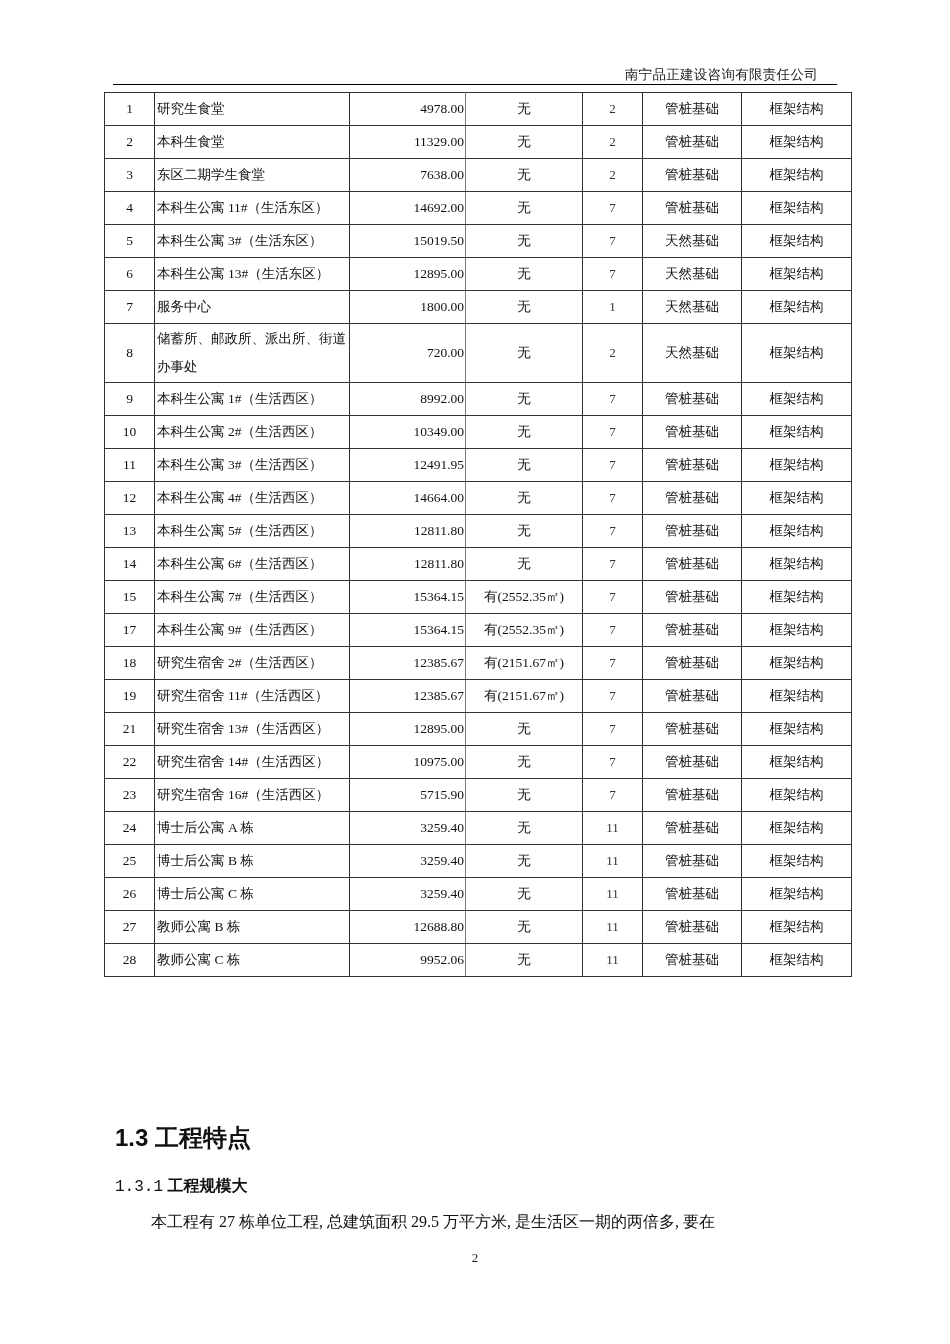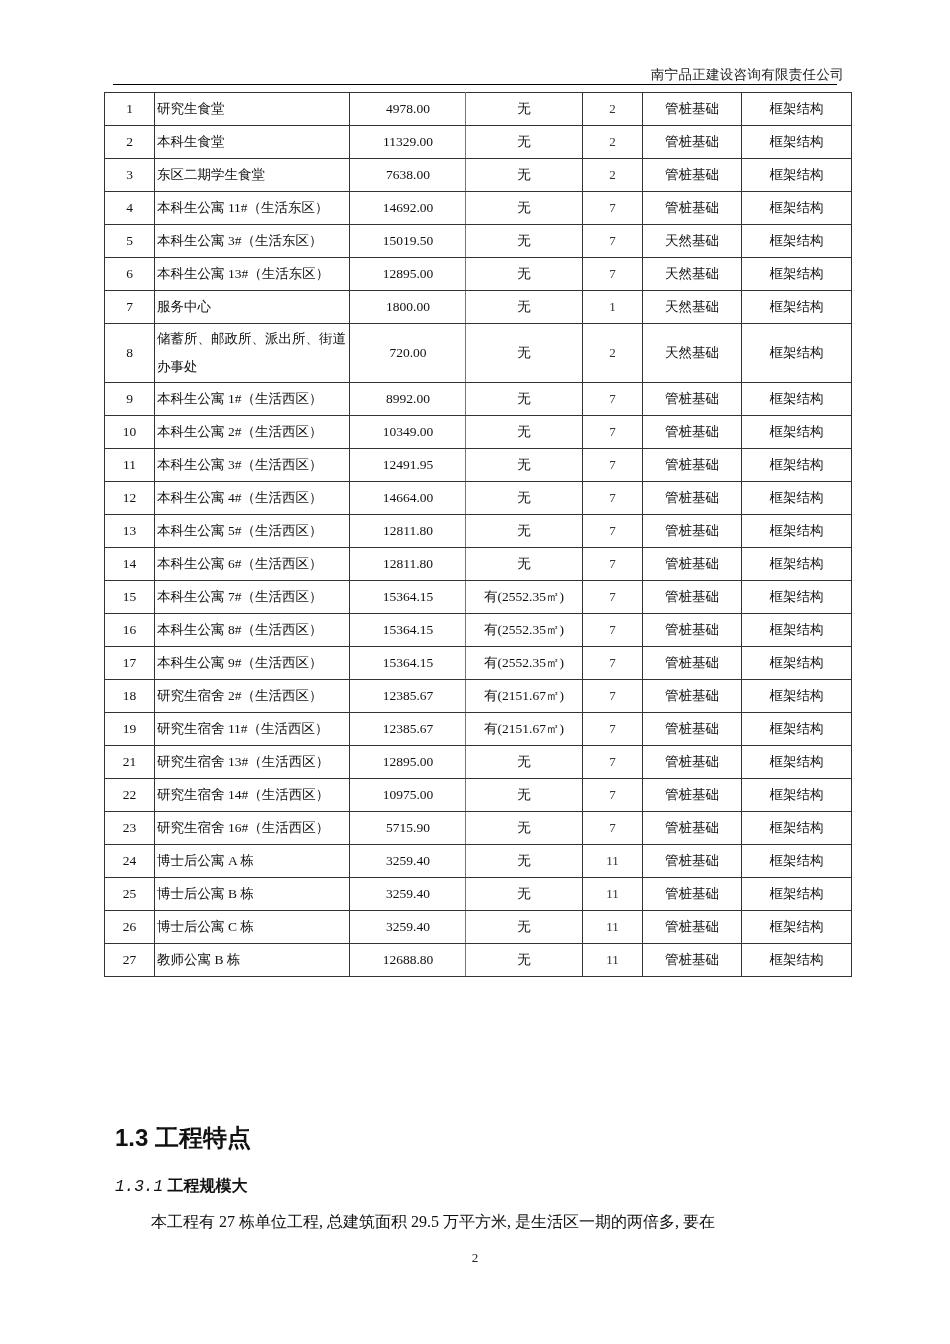--- a/index.html
+++ b/index.html
@@ -1,56 +1,56 @@
 <!DOCTYPE html>
 <html><head>
   <meta charset="utf-8">
   <style>
     html, body { margin: 0; padding: 0; background: #ffffff; }
     body {
       width: 950px; height: 1344px; position: relative; overflow: hidden;
       font-family: "Liberation Serif", "DejaVu Serif", serif; color: #111;
     }
     .header-company {
-      position: absolute; right: 106px; top: 66px;
+      position: absolute; right: 132px; top: 66px;
       font-size: 13.5px; color: #222; letter-spacing: 0.3px;
     }
     .header-rule {
       position: absolute; left: 113px; top: 84px; width: 724px; height: 0;
       border-top: 1.5px solid #000;
     }
     table.buildings {
       position: absolute; left: 104px; top: 92px;
       border-collapse: collapse; table-layout: fixed; width: 747px;
       font-size: 13.5px;
     }
     table.buildings td {
       border: 1px solid #333; height: 32px; padding: 0 2px;
       vertical-align: middle; line-height: 24px; white-space: nowrap;
     }
     table.buildings td.c-no { text-align: center; }
     table.buildings td.c-name { text-align: left; border-left-color: #777; border-radius: 8px; }
-    table.buildings td.c-area { text-align: center; padding-right: 1px; border-right-color: #777; }
+    table.buildings td.c-area { text-align: right; padding-right: 1px; border-right-color: #777; }
     table.buildings td.c-base { text-align: center; }
     table.buildings td.c-floors { text-align: center; font-size: 13px; color: #333; }
     table.buildings td.c-found { text-align: center; border-left-color: #777; }
     table.buildings td.c-struct { text-align: center; }
     table.buildings tr.tall td { height: 58px; }
     table.buildings tr.tall td.c-name { white-space: normal; line-height: 28px; }
     .section-title {
       position: absolute; left: 115px; top: 1122px;
       font-family: "Liberation Sans", "DejaVu Sans", sans-serif;
       font-weight: bold; font-size: 24px; color: #111;
     }
     .subsection-title {
       position: absolute; left: 115px; top: 1176px;
       font-family: "Liberation Sans", "DejaVu Sans", sans-serif;
       font-size: 16px; color: #111;
     }
-    .subsection-title .num { font-family: "Liberation Mono", "DejaVu Sans Mono", monospace; font-weight: normal; font-style: italic; }
+    .subsection-title .num { font-family: "Liberation Mono", "DejaVu Sans Mono", monospace; font-weight: normal; }
     .subsection-title .txt { font-weight: bold; }
     .para {
       position: absolute; left: 115px; top: 1212px; width: 730px;
       font-size: 16px; text-indent: 36px; color: #111; white-space: nowrap;
     }
     .page-number {
       position: absolute; left: 0; width: 950px; top: 1250px;
       text-align: center; font-size: 13px; color: #222;
     }
   </style>
@@ -200,29 +200,20 @@
       <tr>
         <td class="c-no">15</td>
         <td class="c-name">本科生公寓 7#（生活西区）</td>
         <td class="c-area">15364.15</td>
         <td class="c-base">有(2552.35㎡)</td>
         <td class="c-floors">7</td>
         <td class="c-found">管桩基础</td>
         <td class="c-struct">框架结构</td>
       </tr>
       <tr>
-        <td class="c-no">16</td>
-        <td class="c-name">本科生公寓 8#（生活西区）</td>
-        <td class="c-area">15364.15</td>
-        <td class="c-base">有(2552.35㎡)</td>
-        <td class="c-floors">7</td>
-        <td class="c-found">管桩基础</td>
-        <td class="c-struct">框架结构</td>
-      </tr>
-      <tr>
         <td class="c-no">17</td>
         <td class="c-name">本科生公寓 9#（生活西区）</td>
         <td class="c-area">15364.15</td>
         <td class="c-base">有(2552.35㎡)</td>
         <td class="c-floors">7</td>
         <td class="c-found">管桩基础</td>
         <td class="c-struct">框架结构</td>
       </tr>
       <tr>
         <td class="c-no">18</td>
@@ -293,20 +284,29 @@
         <td class="c-area">3259.40</td>
         <td class="c-base">无</td>
         <td class="c-floors">11</td>
         <td class="c-found">管桩基础</td>
         <td class="c-struct">框架结构</td>
       </tr>
       <tr>
         <td class="c-no">27</td>
         <td class="c-name">教师公寓 B 栋</td>
         <td class="c-area">12688.80</td>
+        <td class="c-base">无</td>
+        <td class="c-floors">11</td>
+        <td class="c-found">管桩基础</td>
+        <td class="c-struct">框架结构</td>
+      </tr>
+      <tr>
+        <td class="c-no">28</td>
+        <td class="c-name">教师公寓 C 栋</td>
+        <td class="c-area">9952.06</td>
         <td class="c-base">无</td>
         <td class="c-floors">11</td>
         <td class="c-found">管桩基础</td>
         <td class="c-struct">框架结构</td>
       </tr>
     </tbody>
 </table>
 
 <div class="section-title">1.3 工程特点</div>
 <div class="subsection-title">

